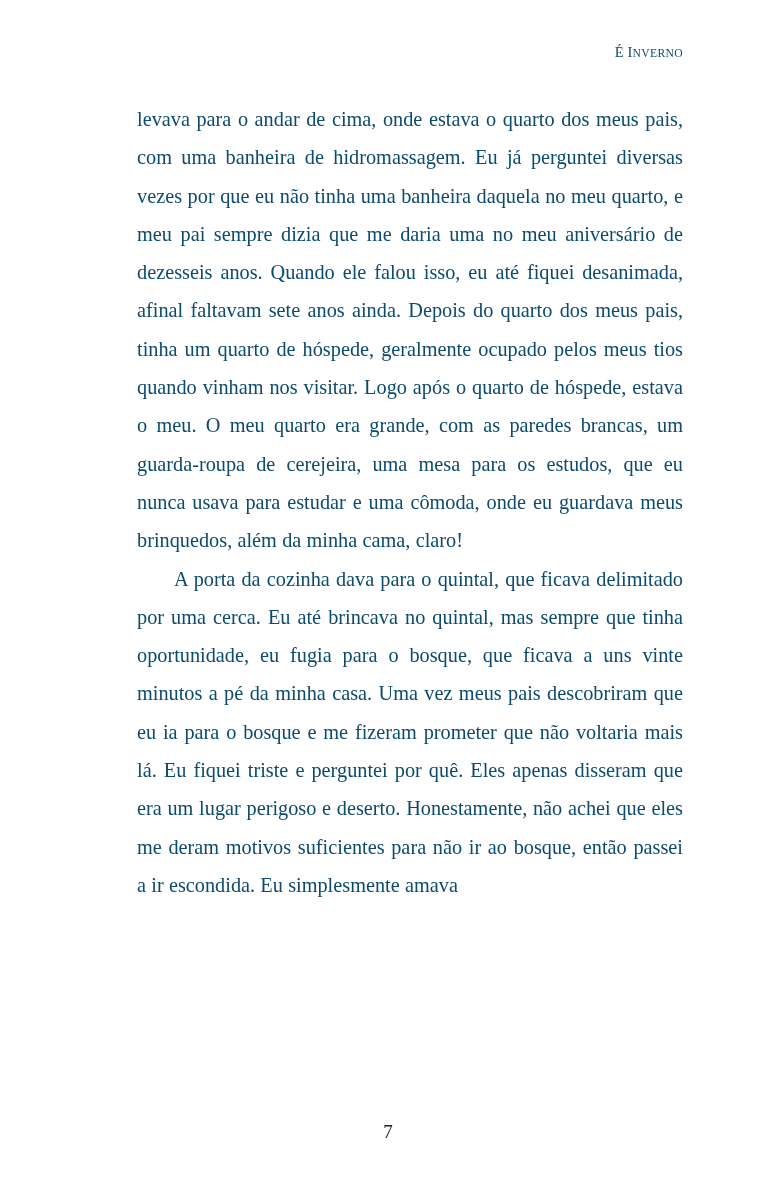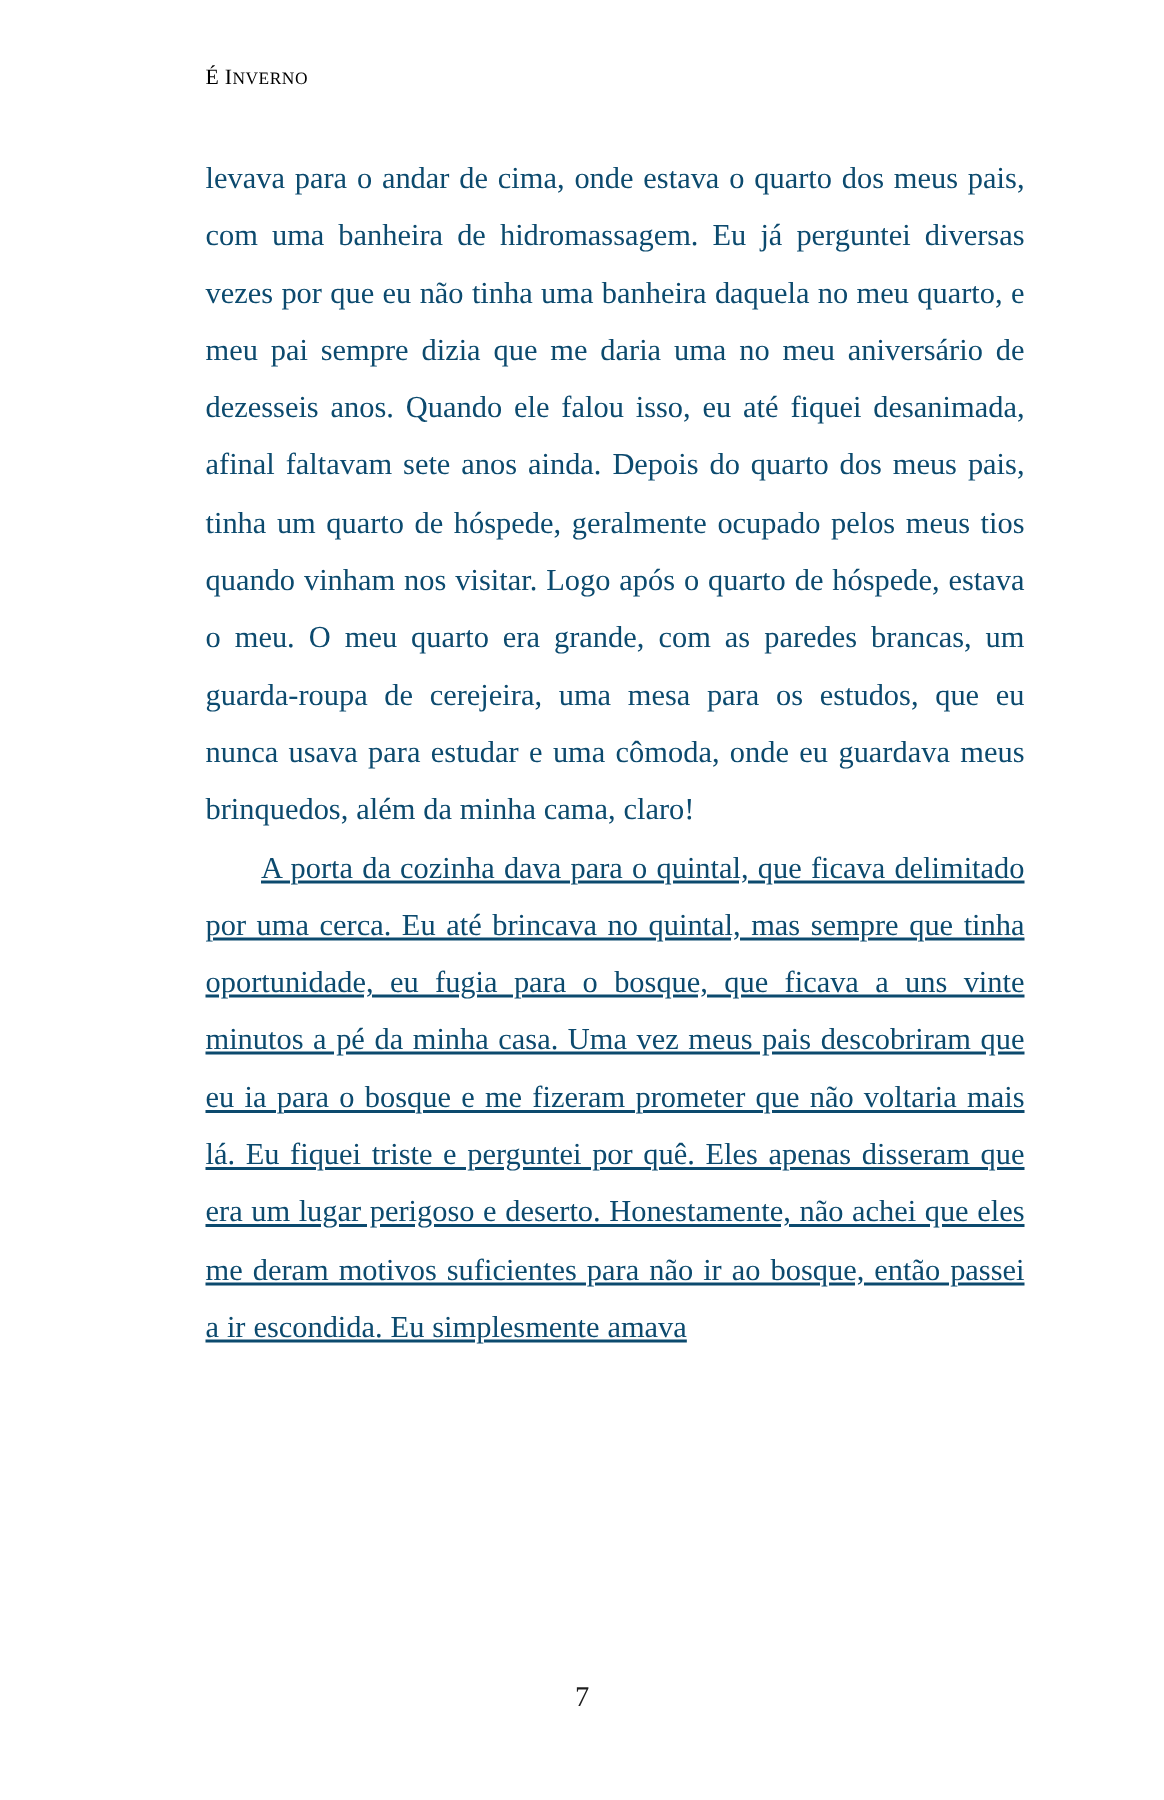--- a/index.html
+++ b/index.html
@@ -22,24 +22,25 @@
     overflow: hidden;
     box-sizing: border-box;
   }
 
   
   .running-head {
     position: absolute;
     top: 45px;
     left: 137px;
     width: 546px;
+    text-align: right;
     font-family: "Liberation Serif", "DejaVu Serif", serif;
     font-size: 14.5px;
     line-height: 1.1;
-    color: #000000;
+    color: #0c4a6e;
     letter-spacing: 0.2px;
     white-space: nowrap;
   }
   .running-head .rh-initial {
     font-size: 14.5px;
   }
   .running-head .rh-smallcaps {
     font-size: 11.6px;
     letter-spacing: 0.35px;
   }
@@ -58,21 +59,20 @@
     line-height: 38.3px;
     text-align: justify;
     text-align-last: left;
     color: #0c4a6e;
     word-spacing: 0.2px;
     -webkit-font-smoothing: antialiased;
   }
 
   .para.indented {
     text-indent: 37px;
-    text-decoration: underline;
   }
 
   .para + .para {
     margin-top: 0;
   }
 
   
   .folio {
     position: absolute;
     top: 1122px;

